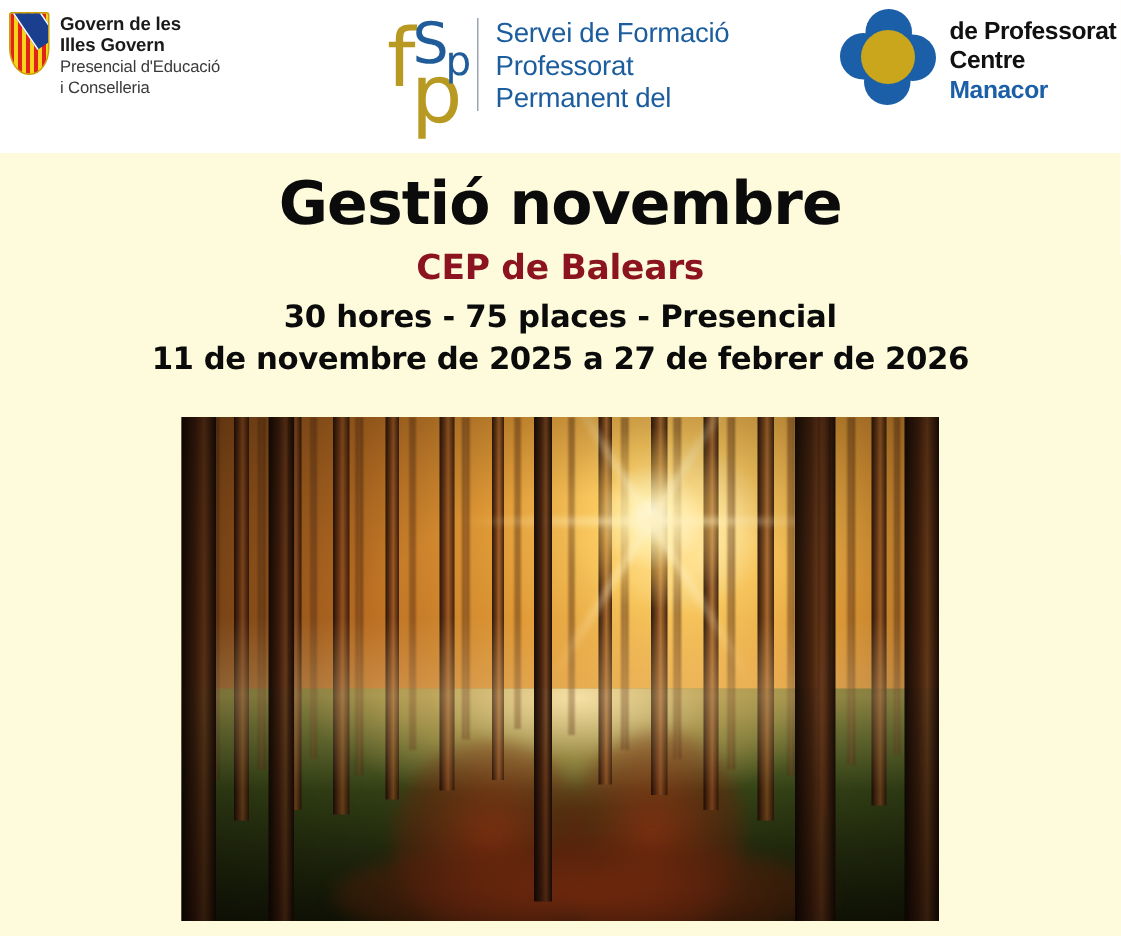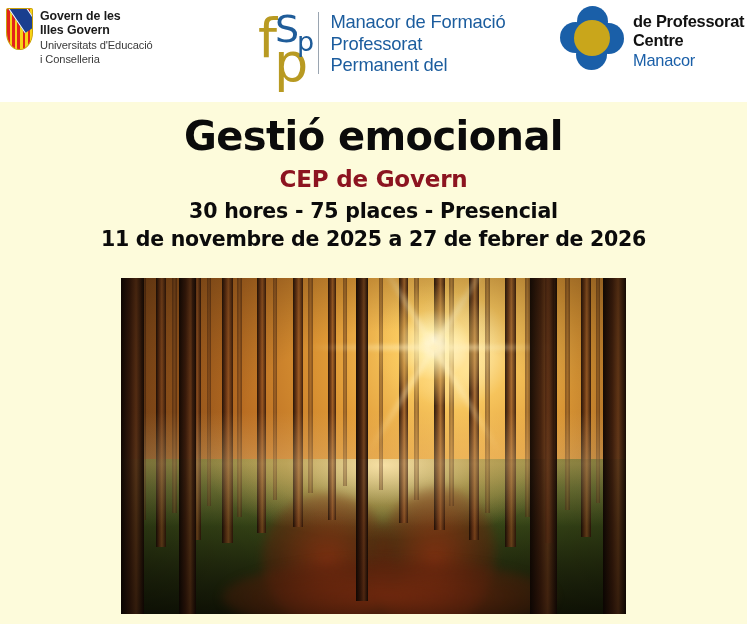--- a/index.html
+++ b/index.html
@@ -98,21 +98,21 @@
   .cep-center {
     position:absolute; left:14px; top:14px; width:36px; height:36px;
     border-radius:50%; background:#c9a61b;
   }
   .cep-text { padding-top:6px; }
   .cep-text .c1 {
     font-size:16.4px; font-weight:bold; color:#111111;
     line-height:19px; letter-spacing:-0.25px;
   }
   .cep-text .c2 {
-    font-size:16.4px; font-weight:normal; color:#1a5fa8;
+    font-size:16.4px; font-weight:bold; color:#1a5fa8;
     line-height:19px; padding-top:1px; letter-spacing:-0.25px;
   }
 
   
   .body-band {
     position:absolute; left:0; top:102px; width:747px; height:522px;
     background:#fdfbdb;
   }
   .title-block { width:747px; text-align:center; padding-top:11px; }
   .main-title {
@@ -219,36 +219,36 @@
       <div class="shield">
         <div class="shield-stripes"></div>
         <div class="shield-band"></div>
       </div>
       <div class="govern-text">
         <div class="l1">
           <div>Govern de les</div>
           <div>Illes Govern</div>
         </div>
         <div class="l2">
-          <div>Universitats d'Educació</div>
+          <div>Presencial d'Educació</div>
           <div>i Conselleria</div>
         </div>
       </div>
     </div>
 
     <div class="fsp-logo">
       <div class="fsp-mark">
         <span class="fsp-f">f</span>
         <span class="fsp-p-gold">p</span>
         <span class="fsp-s">S</span>
         <span class="fsp-p-blue">p</span>
       </div>
       <div class="fsp-divider"></div>
       <div class="fsp-text">
-        <div>Manacor de Formació</div>
+        <div>Servei de Formació</div>
         <div>Professorat</div>
         <div>Permanent del</div>
       </div>
     </div>
 
     <div class="cep-logo">
       <div class="cep-mark">
         <div class="cep-petal cep-p1"></div>
         <div class="cep-petal cep-p2"></div>
         <div class="cep-petal cep-p3"></div>
@@ -260,22 +260,22 @@
           <div>de Professorat</div>
           <div>Centre</div>
         </div>
         <div class="c2">Manacor</div>
       </div>
     </div>
   </div>
 
   <div class="body-band">
     <div class="title-block">
-      <div class="main-title">Gestió emocional</div>
-      <div class="sub-title">CEP de Govern</div>
+      <div class="main-title">Gestió novembre</div>
+      <div class="sub-title">CEP de Balears</div>
       <div class="info-line">30 hores - 75 places - Presencial</div>
       <div class="date-line">11 de novembre de 2025 a 27 de febrer de 2026</div>
     </div>
   </div>
 
   <div class="photo-wrap">
     <div class="photo">
       <div class="layer-sky"></div>
       <div class="layer-ground"></div>
 

